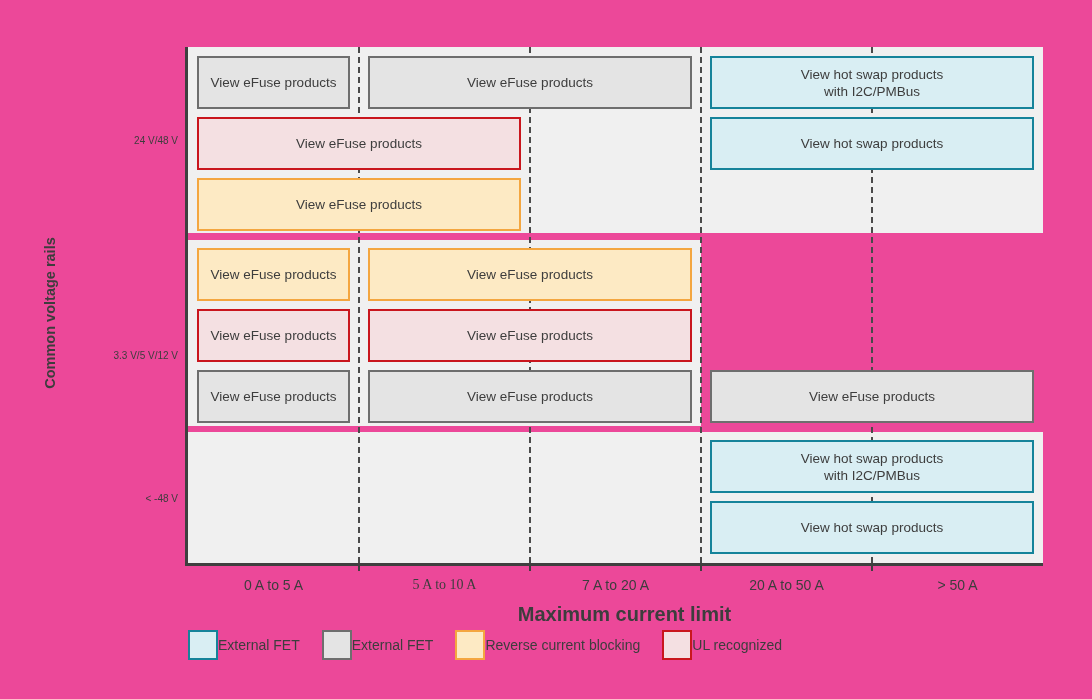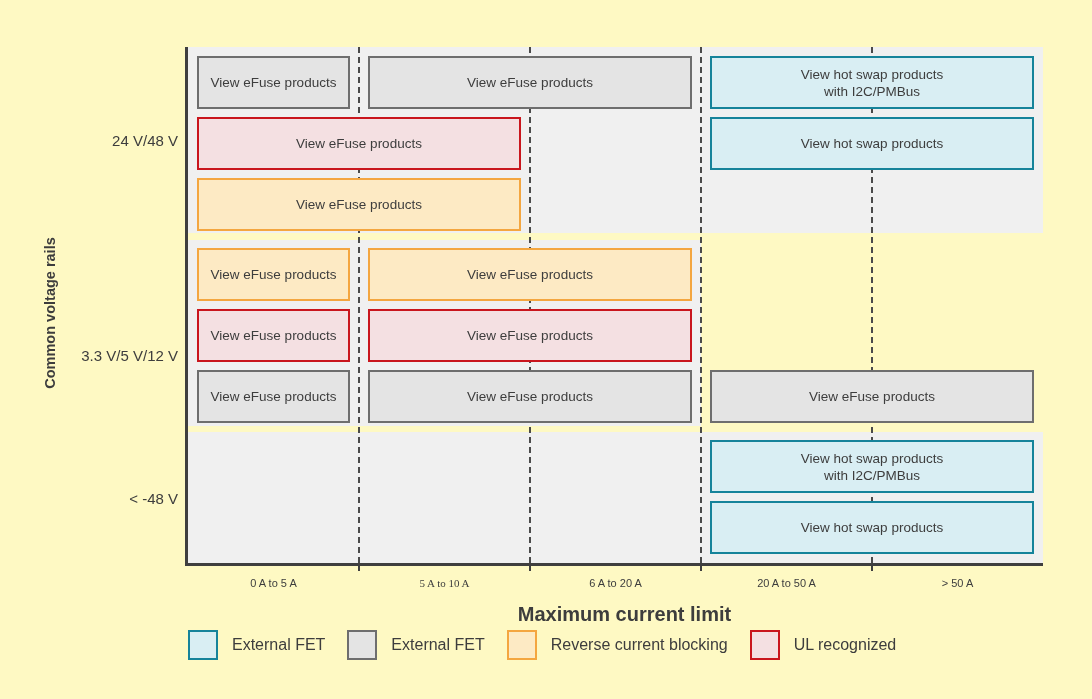--- a/index.html
+++ b/index.html
@@ -1,20 +1,20 @@
 <!DOCTYPE html>
 <html><head>
 <meta charset="utf-8">
 <style>
   html, body { margin: 0; padding: 0; background: #ffffff; }
   #canvas {
     position: relative;
     width: 1092px;
     height: 699px;
-    background: #fef9c3;
+    background: #ec4899;
     font-family: "Liberation Sans", "DejaVu Sans", sans-serif;
     color: #3d3d3d;
     overflow: hidden;
   }
   #plot { position: absolute; left: 0; top: 0; width: 1092px; height: 699px; }
   .row-bg { position: absolute; background: #f0f0f0; z-index: 0; }
   .gridline {
     position: absolute;
     top: 47px;
     height: 516px;
@@ -46,29 +46,29 @@
     text-align: center;
     font-size: 13.5px;
     line-height: 17px;
     color: #3d3d3d;
     cursor: pointer;
   }
   .row-label {
     position: absolute;
     left: 0; width: 178px;
     text-align: right;
-    font-size: 15px;
+    font-size: 10px;
     transform: translateY(-50%);
     z-index: 2;
   }
   .tick-label {
     position: absolute;
     top: 577px;
     text-align: center;
-    font-size: 11px;
+    font-size: 14px;
     z-index: 2;
   }
   .y-title {
     position: absolute;
     left: 50px; top: 313px;
     transform: translate(-50%, -50%) rotate(-90deg);
     white-space: nowrap;
     font-weight: bold;
     font-size: 14.5px;
     z-index: 2;
@@ -82,21 +82,21 @@
     z-index: 2;
   }
   #legend {
     position: absolute;
     left: 188px; top: 630px;
     display: flex;
     align-items: center;
     gap: 22px;
     z-index: 2;
   }
-  .legend-item { display: flex; align-items: center; gap: 14px; font-size: 16px; }
+  .legend-item { display: flex; align-items: center; gap: 0; font-size: 14px; }
   .legend-swatch { width: 30px; height: 30px; box-sizing: border-box; border: 2px solid; }
 </style>
 </head>
 <body>
 
 <div id="canvas">
   <div id="plot">
       <div class="row-bg" style="left: 188px; top: 47px; width: 855px; height: 186px; background: rgb(240, 240, 240);"></div>
       <div class="row-bg" style="left: 188px; top: 240px; width: 513px; height: 186px; background: rgb(240, 240, 240);"></div>
       <div class="row-bg" style="left: 188px; top: 432px; width: 855px; height: 131px; background: rgb(240, 240, 240);"></div>
@@ -176,16 +176,16 @@
     </div>
 <div class="tick" style="left: 358px;"></div>
     <div class="tick" style="left: 529px;"></div>
     <div class="tick" style="left: 700px;"></div>
     <div class="tick" style="left: 871px;"></div>
     <div class="row-label" style="top: 140px;">24 V/48 V</div>
     <div class="row-label" style="top: 333px; margin-top: 22px;">3.3 V/5 V/12 V</div>
     <div class="row-label" style="top: 497.5px;">&lt; -48 V</div>
     <div class="tick-label" style="left: 188px; width: 171px;">0 A to 5 A</div>
     <div class="tick-label" style="left: 359px; width: 171px; font-family: Liberation Serif, serif;">5 A to 10 A</div>
-    <div class="tick-label" style="left: 530px; width: 171px;">6 A to 20 A</div>
+    <div class="tick-label" style="left: 530px; width: 171px;">7 A to 20 A</div>
     <div class="tick-label" style="left: 701px; width: 171px;">20 A to 50 A</div>
     <div class="tick-label" style="left: 872px; width: 171px;">&gt; 50 A</div>
   </div>
 
 </body></html>

